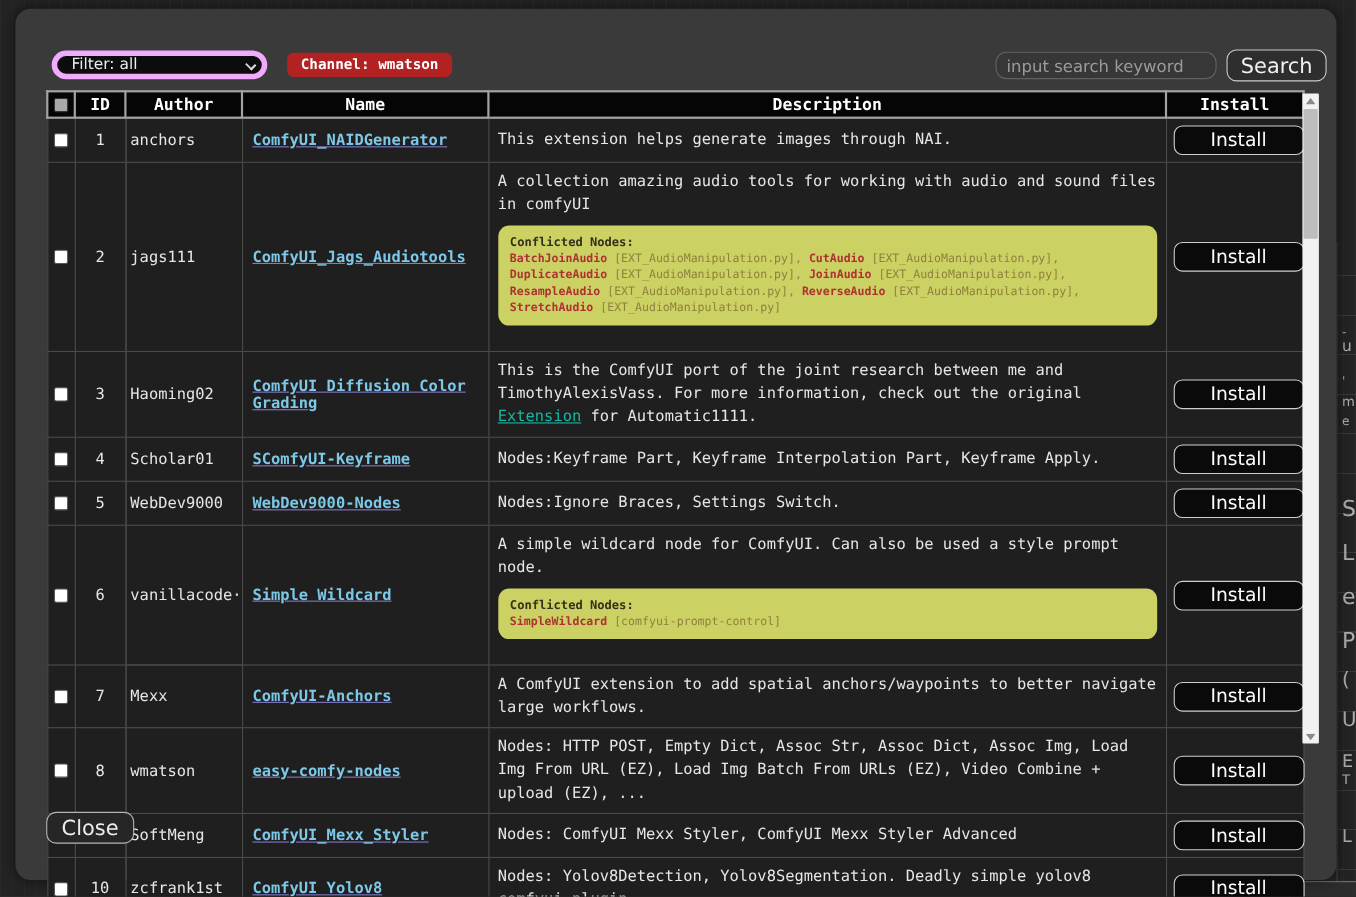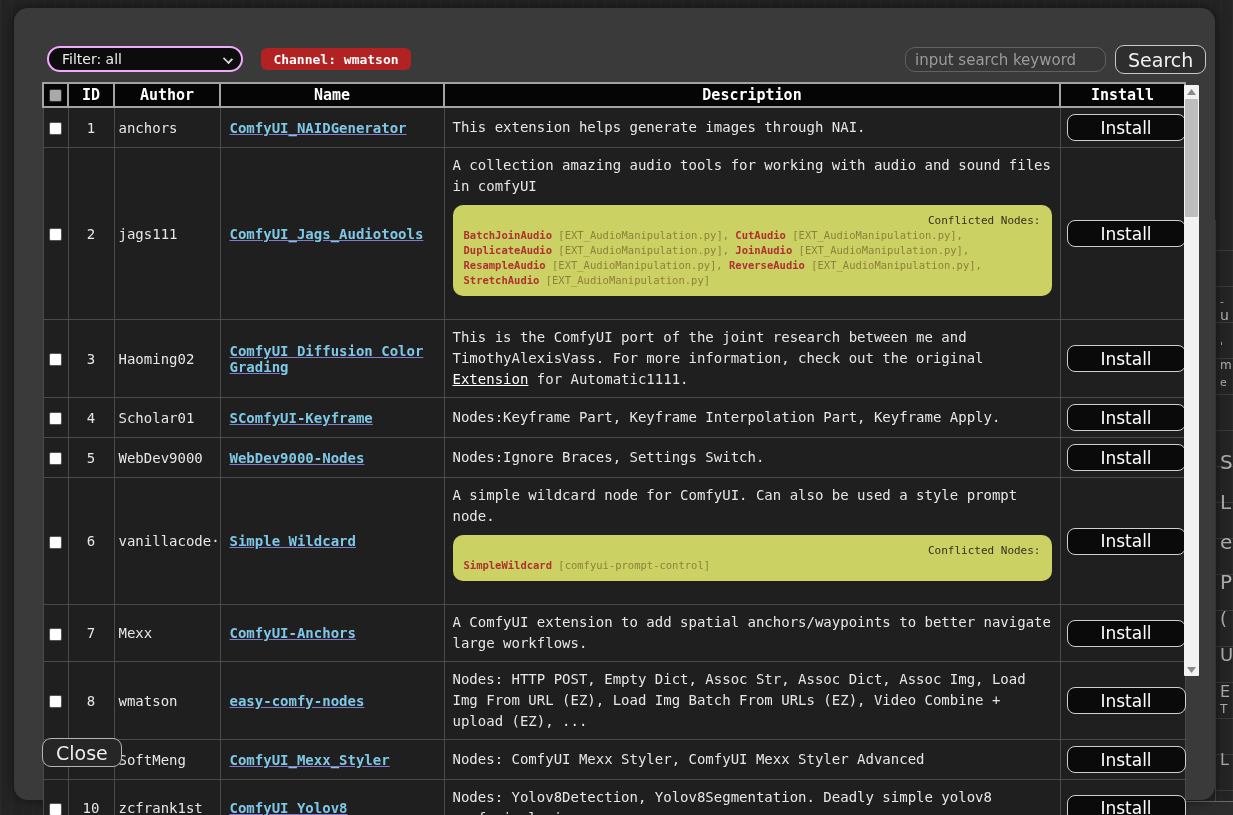--- a/index.html
+++ b/index.html
@@ -38,21 +38,21 @@
   .modal{
     position:absolute;left:14px;top:8px;width:1201px;height:792px;
     background:var(--modal);border-radius:14px;
     box-shadow:0 0 14px rgba(0,0,0,.55);
   }
 
   
   .filter-select-wrap{position:absolute;left:33px;top:38px;width:196px;height:26px;}
   select.filter-select{
     width:100%;height:100%;appearance:none;-webkit-appearance:none;
-    background:#0c0c0c;color:#ececec;border:2px solid #f0abfc;border-radius:13px;
+    background:#0c0c0c;color:#ececec;border:5px solid #f0abfc;border-radius:13px;
     font-family:"DejaVu Sans",sans-serif;font-size:14px;padding:0 26px 0 13px;outline:none;
   }
   .chevron{
     position:absolute;right:11px;top:9px;width:8px;height:8px;pointer-events:none;
     border-right:2px solid #dcdcdc;border-bottom:2px solid #dcdcdc;
     transform:rotate(45deg) scale(1,.8);
   }
   .channel-badge{
     position:absolute;left:247px;top:40px;width:150px;height:22px;
     background:#b22222;color:#fff;border-radius:6px;
@@ -96,31 +96,31 @@
   td.c-install{text-align:center;}
   input.cbx{
     appearance:none;-webkit-appearance:none;width:13px;height:13px;
     background:#fff;border:1px solid #555;border-radius:2px;vertical-align:middle;cursor:pointer;
   }
   input.cbx.head{background:#a9a9a9;border-color:#333;}
   a.name-link{
     color:#7ec8e7;font-weight:bold;text-decoration:underline;
     text-decoration-color:#8577c9;cursor:pointer;
   }
-  a.desc-link{color:#ffffff;text-decoration:underline;cursor:pointer;}
+  a.desc-link{color:#14b8a6;text-decoration:underline;cursor:pointer;}
   .install-btn{
     width:119px;height:27px;background:#0a0a0a;color:#fff;
     border:1px solid #cfcfcf;border-radius:8px;
     font-family:"DejaVu Sans",sans-serif;font-size:17px;cursor:pointer;
   }
   .conflict-box{
     background:#ccd164;border-radius:10px;margin:8px 0 16px 0;padding:8px 11px;
     font-family:"DejaVu Sans Mono",monospace;line-height:15px;
   }
-  .conflict-title{color:#34301a;font-weight:normal;font-size:11px;text-align:right;}
+  .conflict-title{color:#34301a;font-weight:bold;font-size:11px;}
   .conflict-items{font-size:10.5px;}
   .c-name{color:#ae3232;font-weight:bold;}
   .c-ref{color:#8e813c;}
 
   
   .vscroll{
     position:absolute;left:1170px;top:77px;width:15px;height:591px;
     background:#f2f2f2;border-radius:1px;cursor:pointer;
   }
   .sb-arrow{

